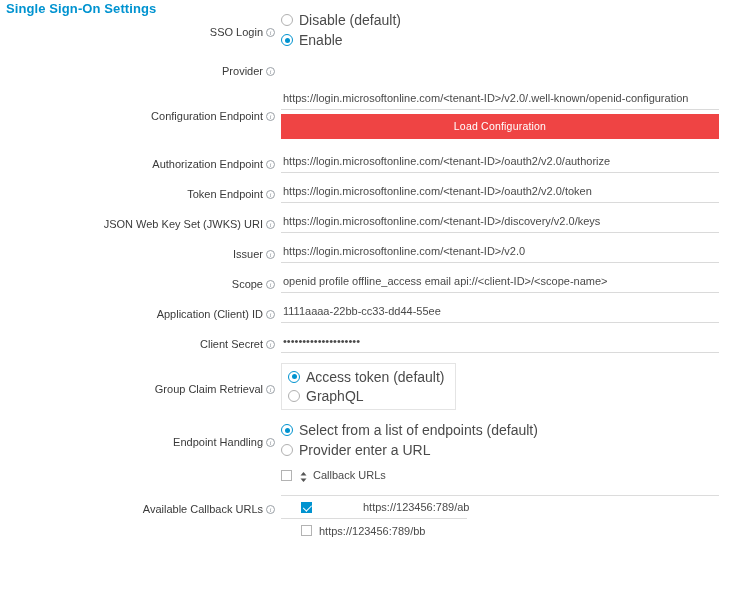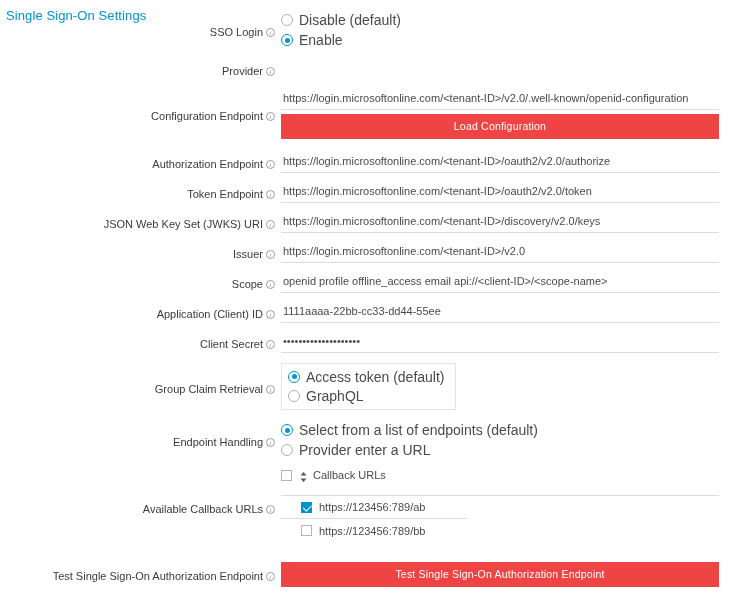--- a/index.html
+++ b/index.html
@@ -12,24 +12,25 @@
   }
   body {
     width: 731px;
     height: 595px;
     overflow: hidden;
     position: relative;
   }
   .page-title {
     position: absolute;
     left: 6px;
-    top: 8px;
+    top: 1px;
     font-size: 13px;
     color: #0093d0;
     letter-spacing: 0.1px;
+    font-weight: bold;
   }
   .form {
     position: absolute;
     left: 0;
     top: 8px;
     width: 731px;
   }
   .row {
     display: flex;
     align-items: center;
@@ -213,20 +214,21 @@
     height: 23px;
     padding-left: 20px;
   }
   .callback-item .cb-text {
     font-size: 11px;
     color: #4a4a4a;
   }
   .callback-item.bordered {
     border-bottom: 1px solid #dcdcdc;
     width: 186px;
+    gap: 44px;
   }
   .callback-sub {
     width: 186px;
   }
   .test-row .label-cell { padding-top: 2px; }
 </style>
 </head>
 <body>
 
 <div class="page-title">Single Sign-On Settings</div>
@@ -417,22 +419,14 @@
             <span class="cb-text">https://123456:789/bb</span>
           </div>
         </div>
       </div>
     </div>
   </div>
 
   <div class="spacer-10"></div>
   <div class="spacer-10"></div>
 
-  <div class="row test-row">
-    <div class="label-cell">
-      <span class="lbl">Test Single Sign-On Authorization Endpoint</span><span class="info-icon">i</span>
-    </div>
-    <div class="field-cell">
-      <button class="blue-button">Test Single Sign-On Authorization Endpoint</button>
-    </div>
-  </div>
 
 </div>
 
 </body></html>

